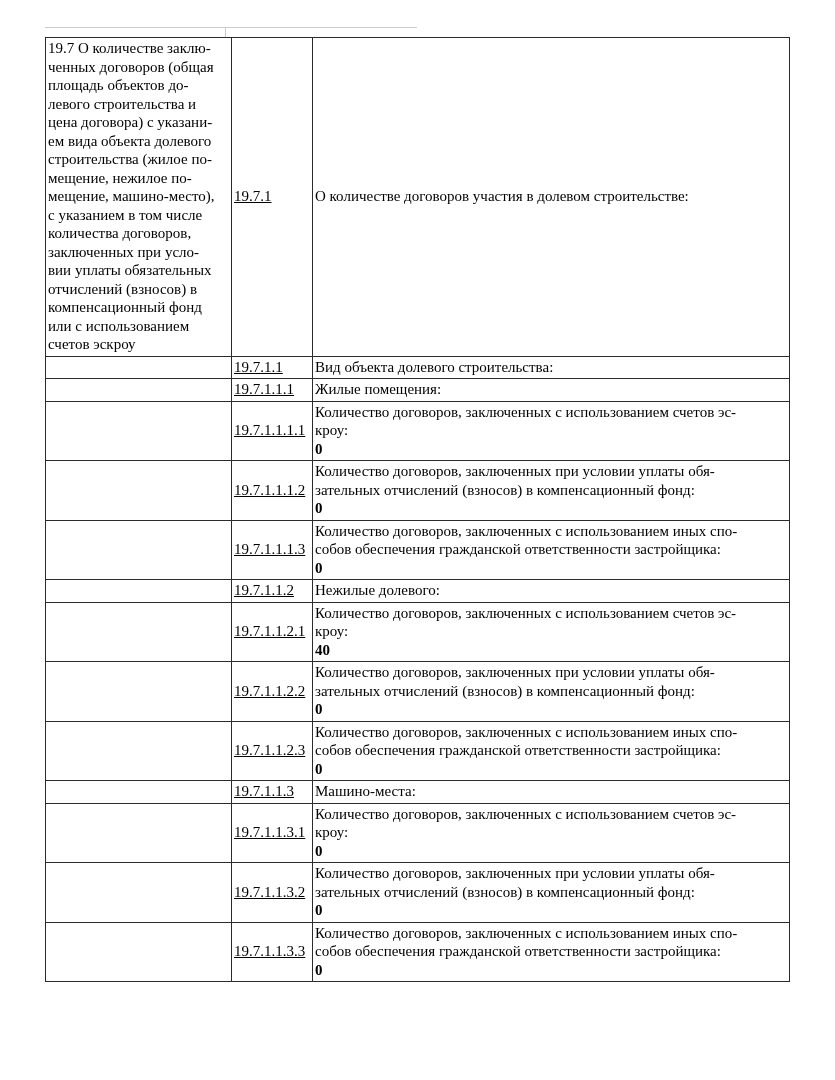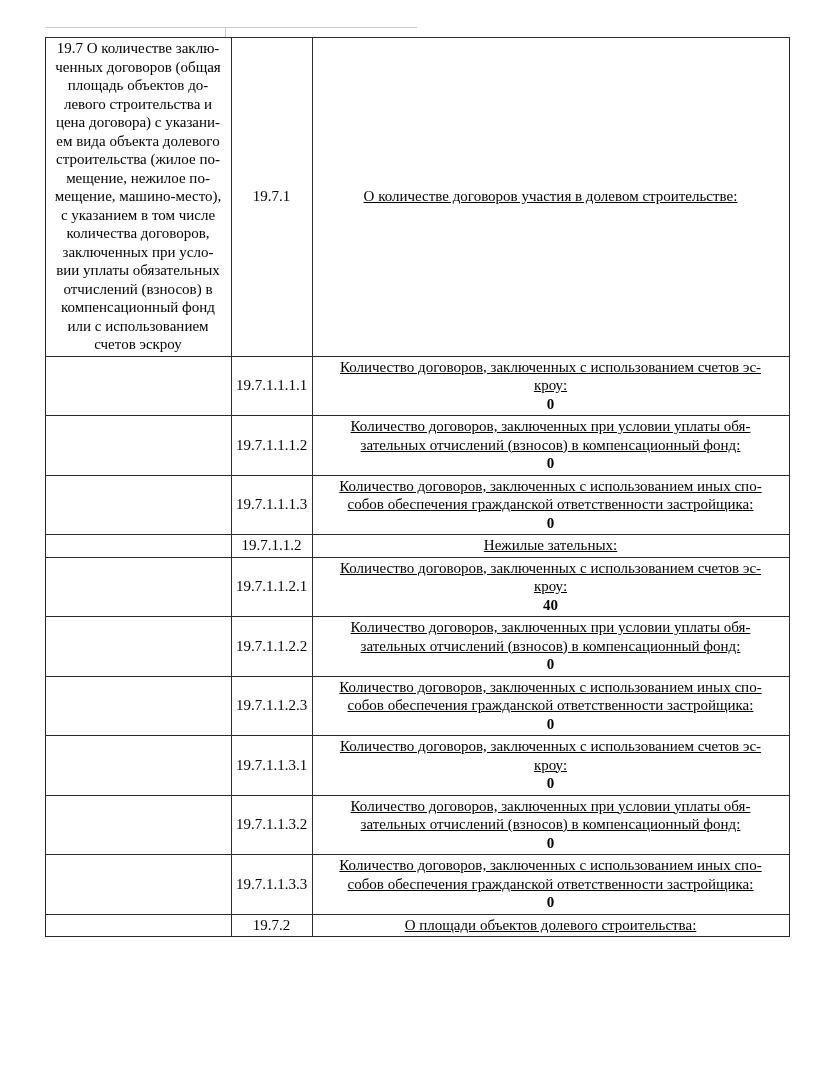--- a/index.html
+++ b/index.html
@@ -12,21 +12,20 @@
     height: 1080px;
     overflow: hidden;
     font-family: "Liberation Serif", "DejaVu Serif", serif;
     color: #000000;
   }
   .page {
     position: relative;
     width: 835px;
     height: 1080px;
     background: #ffffff;
-    text-align: center;
   }
   
   .remnant-h {
     position: absolute;
     left: 45px;
     top: 27px;
     width: 372px;
     height: 1px;
     background: #cccccc;
   }
@@ -59,24 +58,24 @@
   col.c3 { width: 477px; }
   td.c-desc {
     vertical-align: top;
     white-space: pre-line;
     padding: 2px 2px 2px 3px;
   }
   td.tall { height: 314px; }
   td.c-code {
     white-space: nowrap;
     padding-left: 2px;
+    text-decoration: underline;
   }
   td.c-content .lbl {
     white-space: pre-line;
-    text-decoration: underline;
   }
   td.c-content .val {
     font-weight: bold;
   }
 </style>
 </head>
 <body>
 
 <div class="page">
   <div class="remnant-h"></div>
@@ -108,20 +107,36 @@
 или с использованием
 счетов эскроу</td>
         <td class="c-code">19.7.1</td>
         <td class="c-content">
           <div class="lbl">О количестве договоров участия в долевом строительстве:</div>
           <div class="val"></div>
         </td>
       </tr>
       <tr>
         <td class="c-desc"></td>
+        <td class="c-code">19.7.1.1</td>
+        <td class="c-content">
+          <div class="lbl">Вид объекта долевого строительства:</div>
+          <div class="val"></div>
+        </td>
+      </tr>
+      <tr>
+        <td class="c-desc"></td>
+        <td class="c-code">19.7.1.1.1</td>
+        <td class="c-content">
+          <div class="lbl">Жилые помещения:</div>
+          <div class="val"></div>
+        </td>
+      </tr>
+      <tr>
+        <td class="c-desc"></td>
         <td class="c-code">19.7.1.1.1.1</td>
         <td class="c-content">
           <div class="lbl">Количество договоров, заключенных с использованием счетов эс-
 кроу:</div>
           <div class="val">0</div>
         </td>
       </tr>
       <tr>
         <td class="c-desc"></td>
         <td class="c-code">19.7.1.1.1.2</td>
@@ -137,21 +152,21 @@
         <td class="c-content">
           <div class="lbl">Количество договоров, заключенных с использованием иных спо-
 собов обеспечения гражданской ответственности застройщика:</div>
           <div class="val">0</div>
         </td>
       </tr>
       <tr>
         <td class="c-desc"></td>
         <td class="c-code">19.7.1.1.2</td>
         <td class="c-content">
-          <div class="lbl">Нежилые зательных:</div>
+          <div class="lbl">Нежилые долевого:</div>
           <div class="val"></div>
         </td>
       </tr>
       <tr>
         <td class="c-desc"></td>
         <td class="c-code">19.7.1.1.2.1</td>
         <td class="c-content">
           <div class="lbl">Количество договоров, заключенных с использованием счетов эс-
 кроу:</div>
           <div class="val">40</div>
@@ -170,20 +185,28 @@
         <td class="c-desc"></td>
         <td class="c-code">19.7.1.1.2.3</td>
         <td class="c-content">
           <div class="lbl">Количество договоров, заключенных с использованием иных спо-
 собов обеспечения гражданской ответственности застройщика:</div>
           <div class="val">0</div>
         </td>
       </tr>
       <tr>
         <td class="c-desc"></td>
+        <td class="c-code">19.7.1.1.3</td>
+        <td class="c-content">
+          <div class="lbl">Машино-места:</div>
+          <div class="val"></div>
+        </td>
+      </tr>
+      <tr>
+        <td class="c-desc"></td>
         <td class="c-code">19.7.1.1.3.1</td>
         <td class="c-content">
           <div class="lbl">Количество договоров, заключенных с использованием счетов эс-
 кроу:</div>
           <div class="val">0</div>
         </td>
       </tr>
       <tr>
         <td class="c-desc"></td>
         <td class="c-code">19.7.1.1.3.2</td>
@@ -193,25 +216,17 @@
           <div class="val">0</div>
         </td>
       </tr>
       <tr>
         <td class="c-desc"></td>
         <td class="c-code">19.7.1.1.3.3</td>
         <td class="c-content">
           <div class="lbl">Количество договоров, заключенных с использованием иных спо-
 собов обеспечения гражданской ответственности застройщика:</div>
           <div class="val">0</div>
-        </td>
-      </tr>
-      <tr>
-        <td class="c-desc"></td>
-        <td class="c-code">19.7.2</td>
-        <td class="c-content">
-          <div class="lbl">О площади объектов долевого строительства:</div>
-          <div class="val"></div>
         </td>
       </tr>
     </tbody>
   </table>
 </div>
 
 </body></html>

